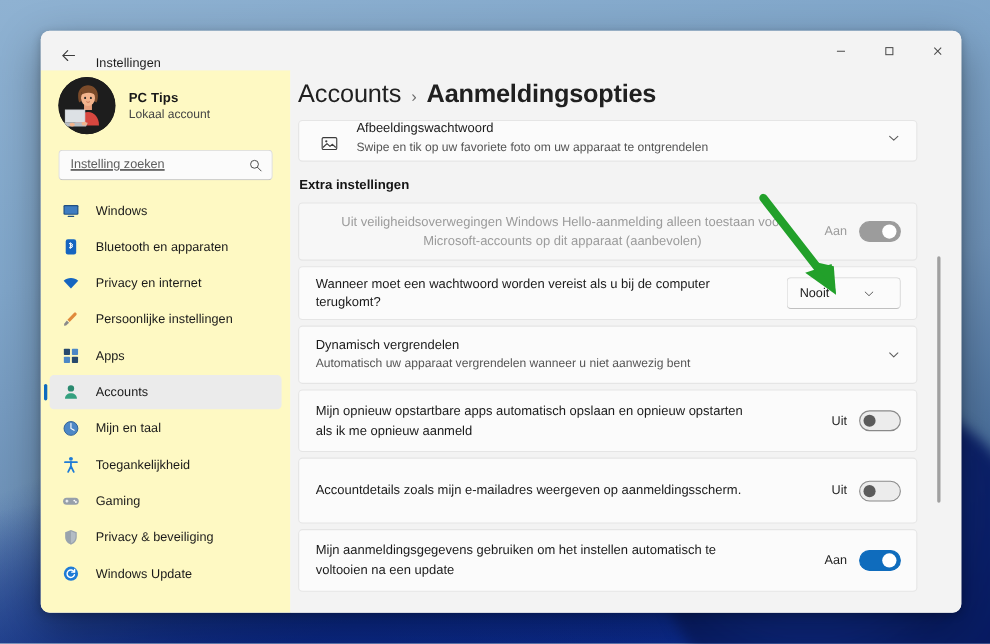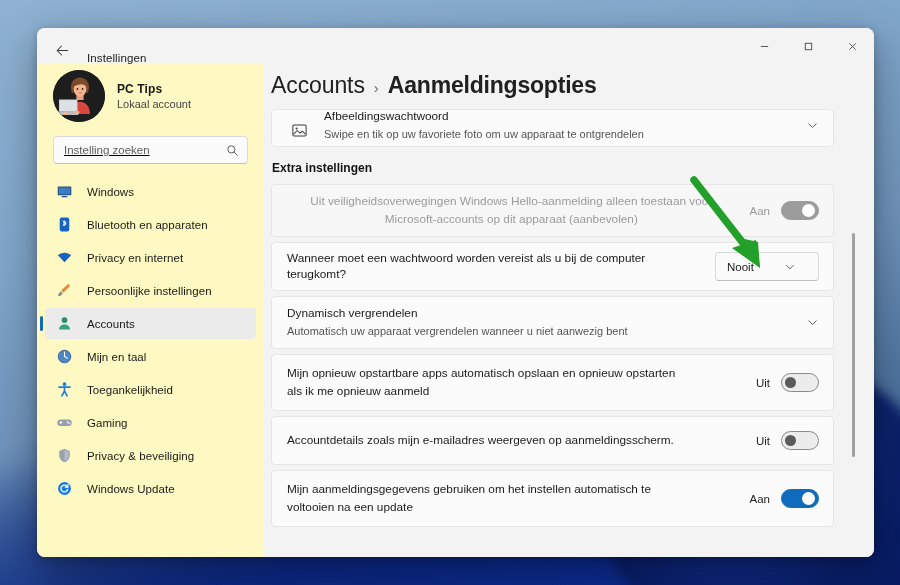--- a/index.html
+++ b/index.html
@@ -358,20 +358,31 @@
         <div class="nav-item">
           <span class="nav-ico">
             <svg width="17" height="17" viewBox="0 0 20 20">
               <path d="M15.6 3.1c.7.7.7 1.7 0 2.4l-7 7-2.4-2.4 7-7c.7-.7 1.7-.7 2.4 0z" fill="#e08a3c"></path>
               <path d="M5.6 11l2.4 2.4-3.2 3-2.2.2.2-2.2z" fill="#8a8a8a"></path>
             </svg>
           </span>
           <span class="nav-label">Persoonlijke instellingen</span>
         </div>
 
+        <div class="nav-item">
+          <span class="nav-ico">
+            <svg width="17" height="17" viewBox="0 0 20 20">
+              <rect x="2.4" y="2.4" width="6.6" height="6.6" rx=".8" fill="#27496d"></rect>
+              <rect x="11" y="2.4" width="6.6" height="6.6" rx=".8" fill="#4d88c6"></rect>
+              <rect x="2.4" y="11" width="6.6" height="6.6" rx=".8" fill="#4d88c6"></rect>
+              <rect x="11" y="11" width="6.6" height="6.6" rx=".8" fill="#27496d"></rect>
+            </svg>
+          </span>
+          <span class="nav-label">Apps</span>
+        </div>
 
         <div class="nav-item selected">
           <span class="nav-ico">
             <svg width="17" height="17" viewBox="0 0 20 20">
               <circle cx="10" cy="6" r="3.4" fill="#2b8a6f"></circle>
               <path d="M3.6 17c0-3.6 2.9-5.8 6.4-5.8s6.4 2.2 6.4 5.8z" fill="#35a17f"></path>
             </svg>
           </span>
           <span class="nav-label">Accounts</span>
         </div>
@@ -509,21 +520,21 @@
             <div class="card-title" style="line-height:1.45;max-width:392px">Mijn opnieuw opstartbare apps automatisch opslaan en opnieuw opstarten als ik me opnieuw aanmeld</div>
           </div>
           <div class="toggle-group">
             <span class="toggle-label">Uit</span>
             <span class="switch">
                 <span class="knob"></span>
               </span>
           </div>
         </div>
 
-        <div class="card" style="height:49px">
+        <div class="card" style="height:60px">
           <div class="card-text">
             <div class="card-title">Accountdetails zoals mijn e-mailadres weergeven op aanmeldingsscherm.</div>
           </div>
           <div class="toggle-group">
             <span class="toggle-label">Uit</span>
             <span class="switch">
                 <span class="knob"></span>
               </span>
           </div>
         </div>

